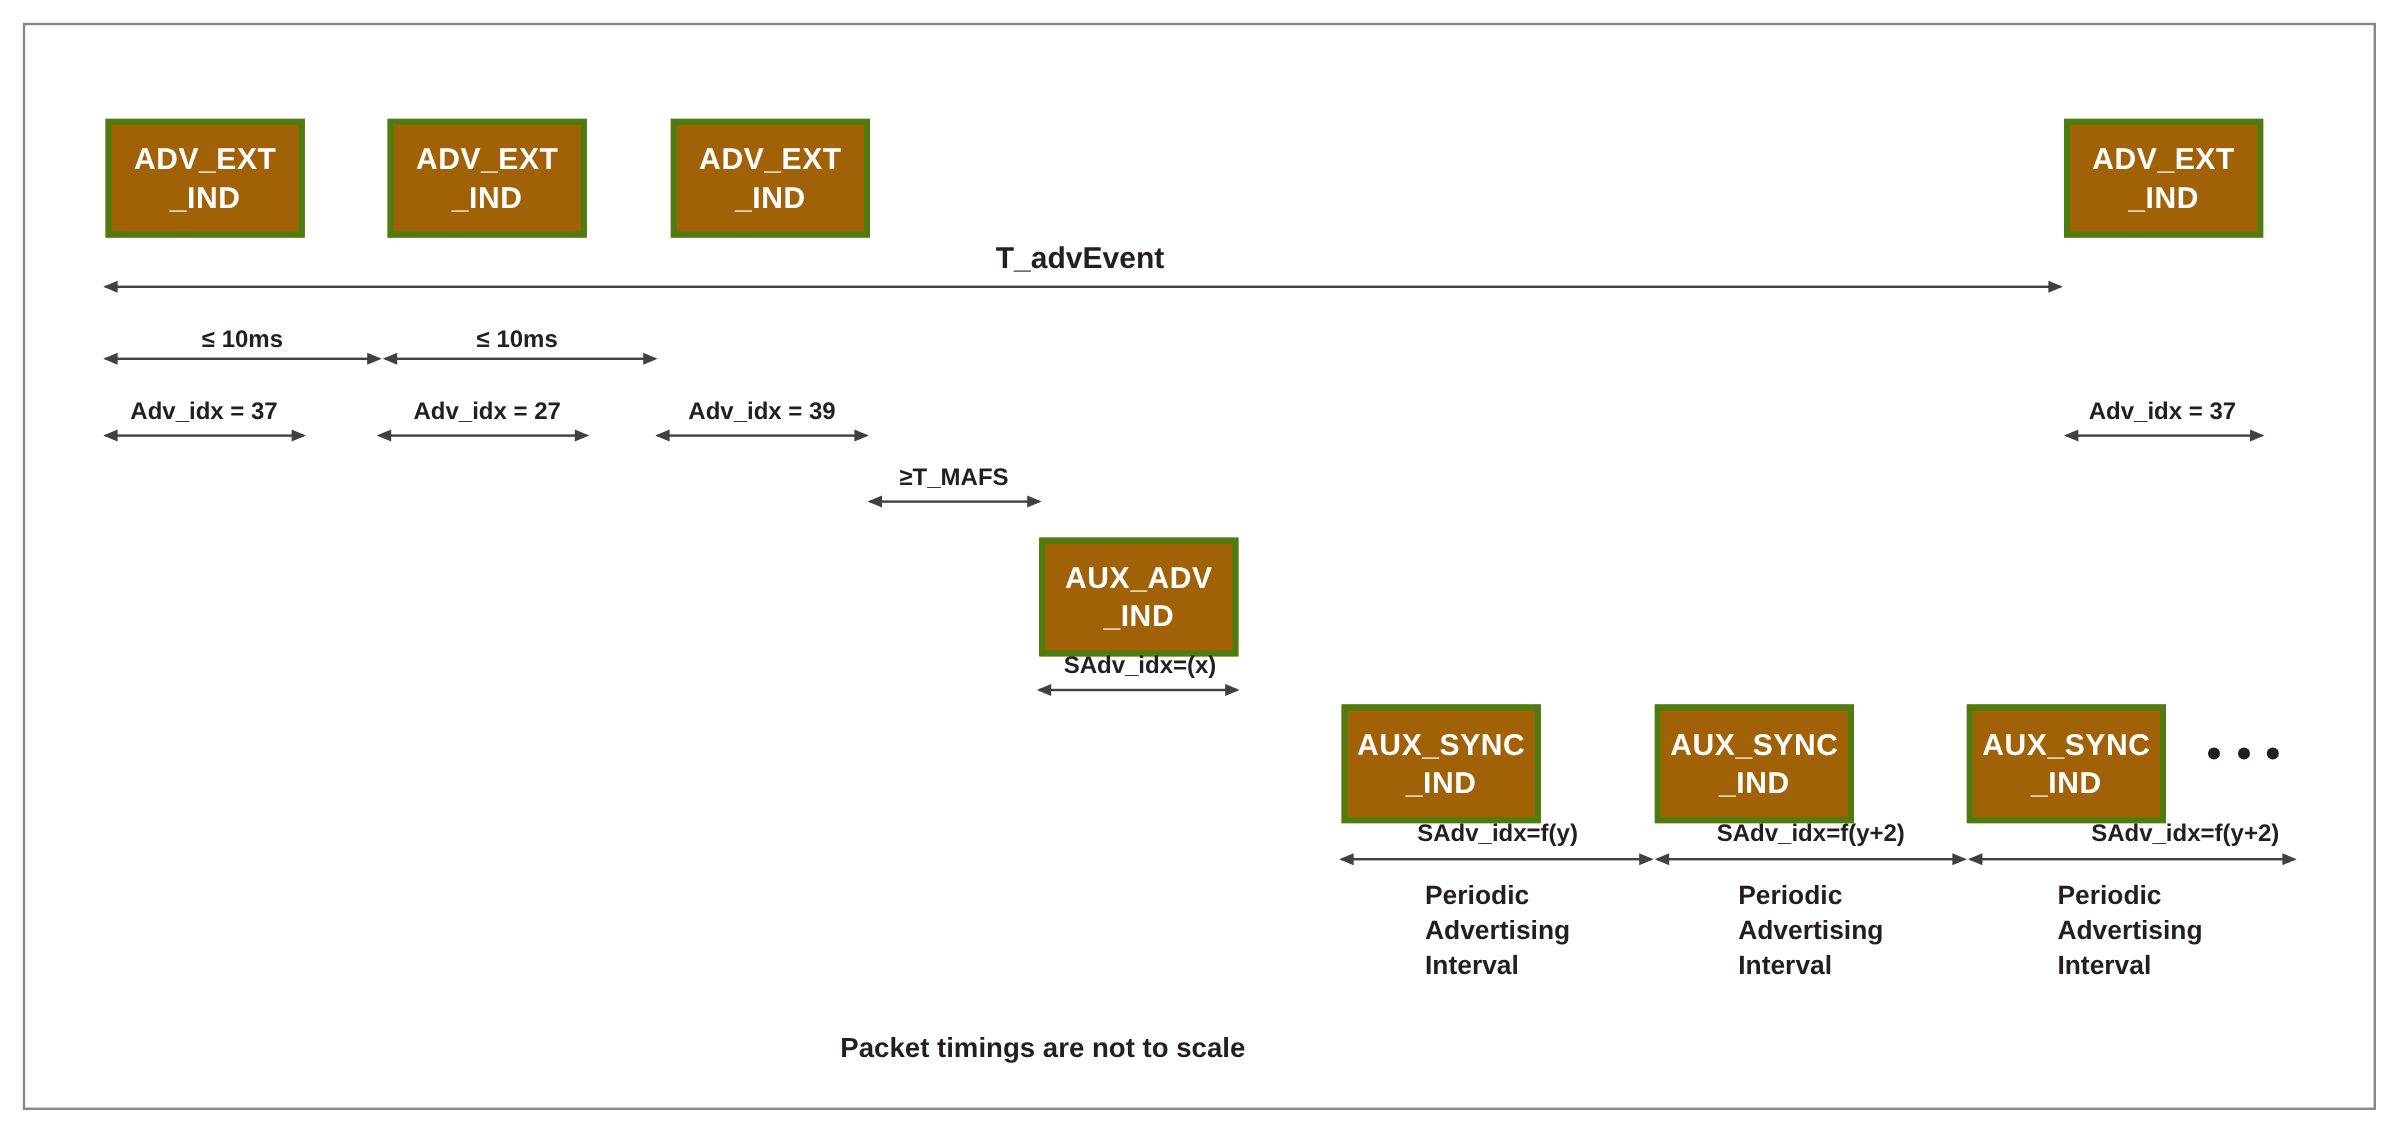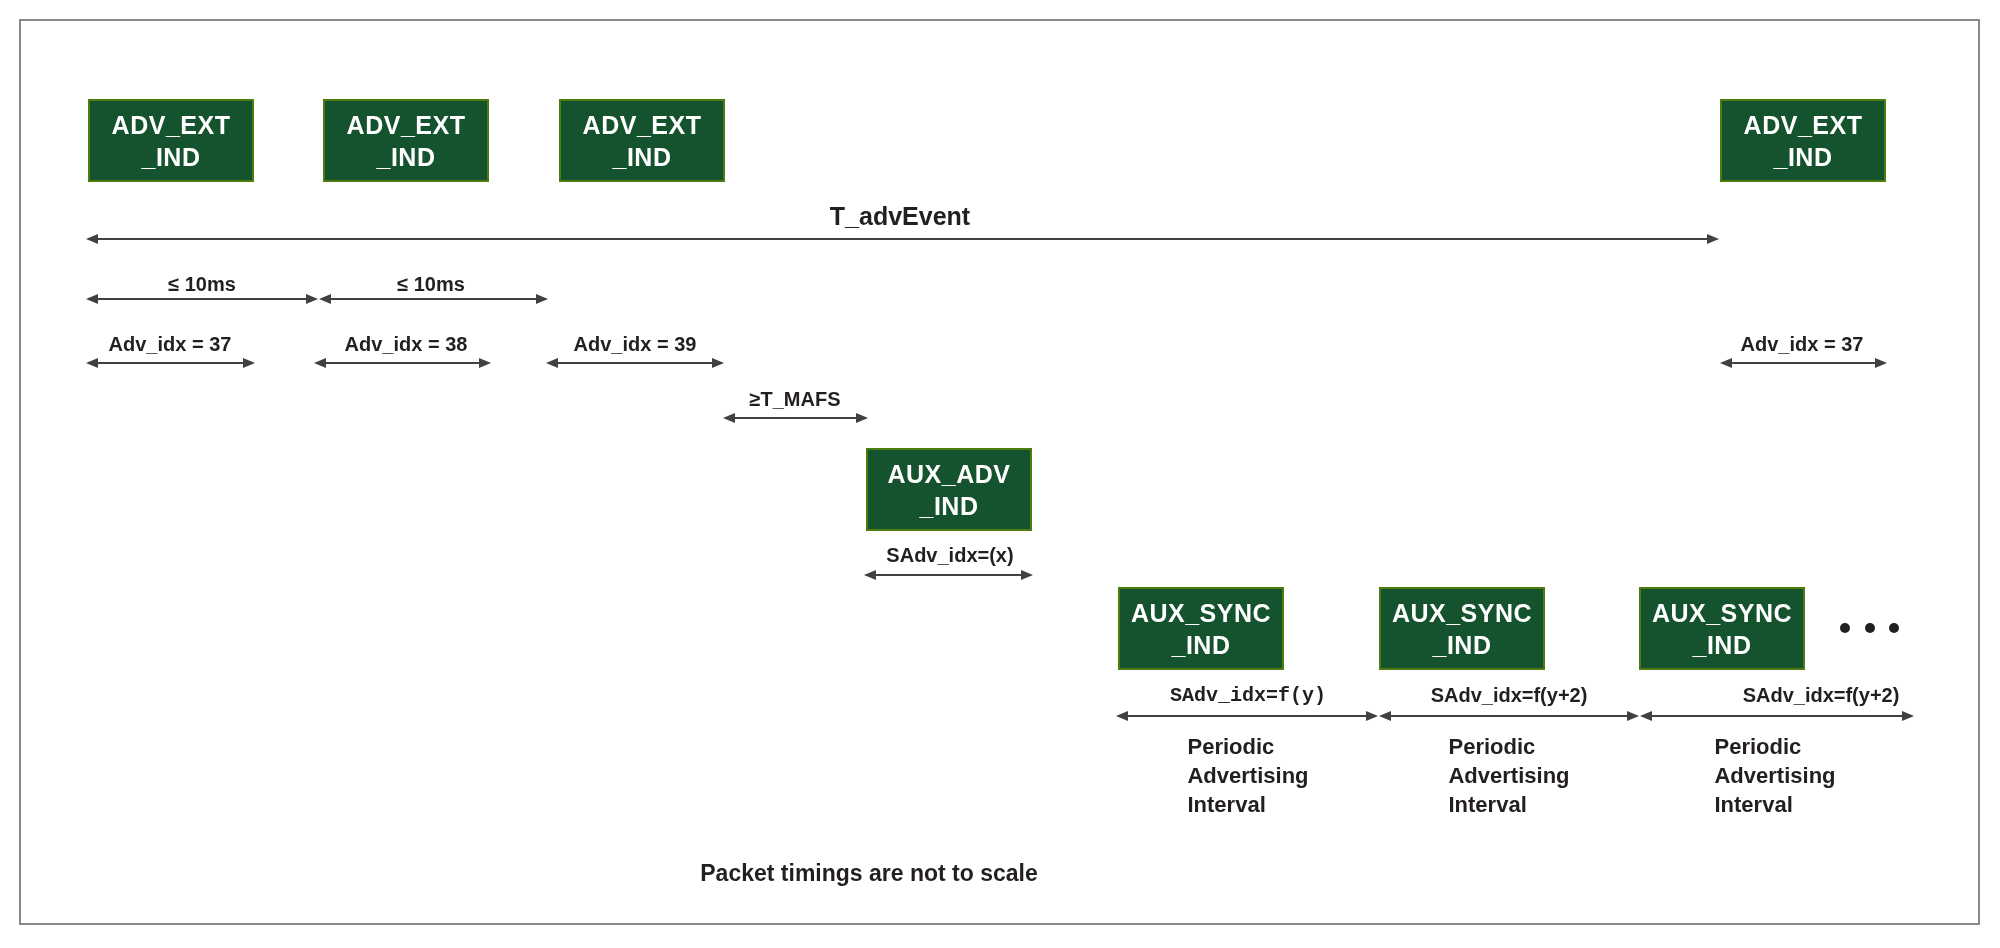--- a/index.html
+++ b/index.html
@@ -14,23 +14,23 @@
   }
   .frame {
     position: absolute;
     left: 19px; top: 19px;
     width: 1961px; height: 906px;
     border: 2px solid #87888A;
     box-sizing: border-box;
   }
   .pkt {
     position: absolute;
-    width: 166px; height: 83px;
-    background: #14532d;
-    border: 2px solid #4d7c0f;
+    width: 166px; height: 99px;
+    background: #a16207;
+    border: 5px solid #4d7c0f;
     box-sizing: border-box;
     color: #ffffff;
     font-size: 25px;
     font-weight: 600;
     letter-spacing: 0.5px;
     line-height: 32px;
     display: flex;
     align-items: center;
     justify-content: center;
     text-align: center;
@@ -100,21 +100,21 @@
 
   <div class="lbl big" style="left:900px; top:216px;">T_advEvent</div>
   <div class="arrow" style="left:88px; top:238px; width:1629px;"></div>
 
   <div class="lbl" style="left:202px; top:284px;">≤ 10ms</div>
   <div class="lbl" style="left:431px; top:284px;">≤ 10ms</div>
   <div class="arrow" style="left:88px; top:298px; width:228px;"></div>
   <div class="arrow" style="left:321px; top:298px; width:225px;"></div>
 
   <div class="lbl" style="left:170px; top:344px;">Adv_idx = 37</div>
-  <div class="lbl" style="left:406px; top:344px;">Adv_idx = 38</div>
+  <div class="lbl" style="left:406px; top:344px;">Adv_idx = 27</div>
   <div class="lbl" style="left:635px; top:344px;">Adv_idx = 39</div>
   <div class="lbl" style="left:1802px; top:344px;">Adv_idx = 37</div>
   <div class="arrow" style="left:88px; top:362px; width:165px;"></div>
   <div class="arrow" style="left:316px; top:362px; width:173px;"></div>
   <div class="arrow" style="left:548px; top:362px; width:174px;"></div>
   <div class="arrow" style="left:1722px; top:362px; width:163px;"></div>
 
   <div class="lbl" style="left:795px; top:399px;">≥T_MAFS</div>
   <div class="arrow" style="left:725px; top:417px; width:141px;"></div>
 
@@ -127,21 +127,21 @@
 _IND</div>
   <div class="pkt" style="left:1379px; top:587px;">AUX_SYNC
 _IND</div>
   <div class="pkt" style="left:1639px; top:587px;">AUX_SYNC
 _IND</div>
 
   <span class="dot" style="left:1840px; top:623px;"></span>
   <span class="dot" style="left:1865px; top:623px;"></span>
   <span class="dot" style="left:1889px; top:623px;"></span>
 
-  <div class="lbl" style="left:1248px; top:695px;font-family:Liberation Mono, monospace;">SAdv_idx=f(y)</div>
+  <div class="lbl" style="left:1248px; top:695px;">SAdv_idx=f(y)</div>
   <div class="lbl" style="left:1509px; top:695px;">SAdv_idx=f(y+2)</div>
   <div class="lbl" style="left:1821px; top:695px;">SAdv_idx=f(y+2)</div>
   <div class="arrow" style="left:1118px; top:715px; width:258px;"></div>
   <div class="arrow" style="left:1381px; top:715px; width:256px;"></div>
   <div class="arrow" style="left:1642px; top:715px; width:270px;"></div>
 
   <div class="lbl interval-lbl" style="left:1248px; top:775px;">Periodic
 Advertising
 Interval</div>
   <div class="lbl interval-lbl" style="left:1509px; top:775px;">Periodic

